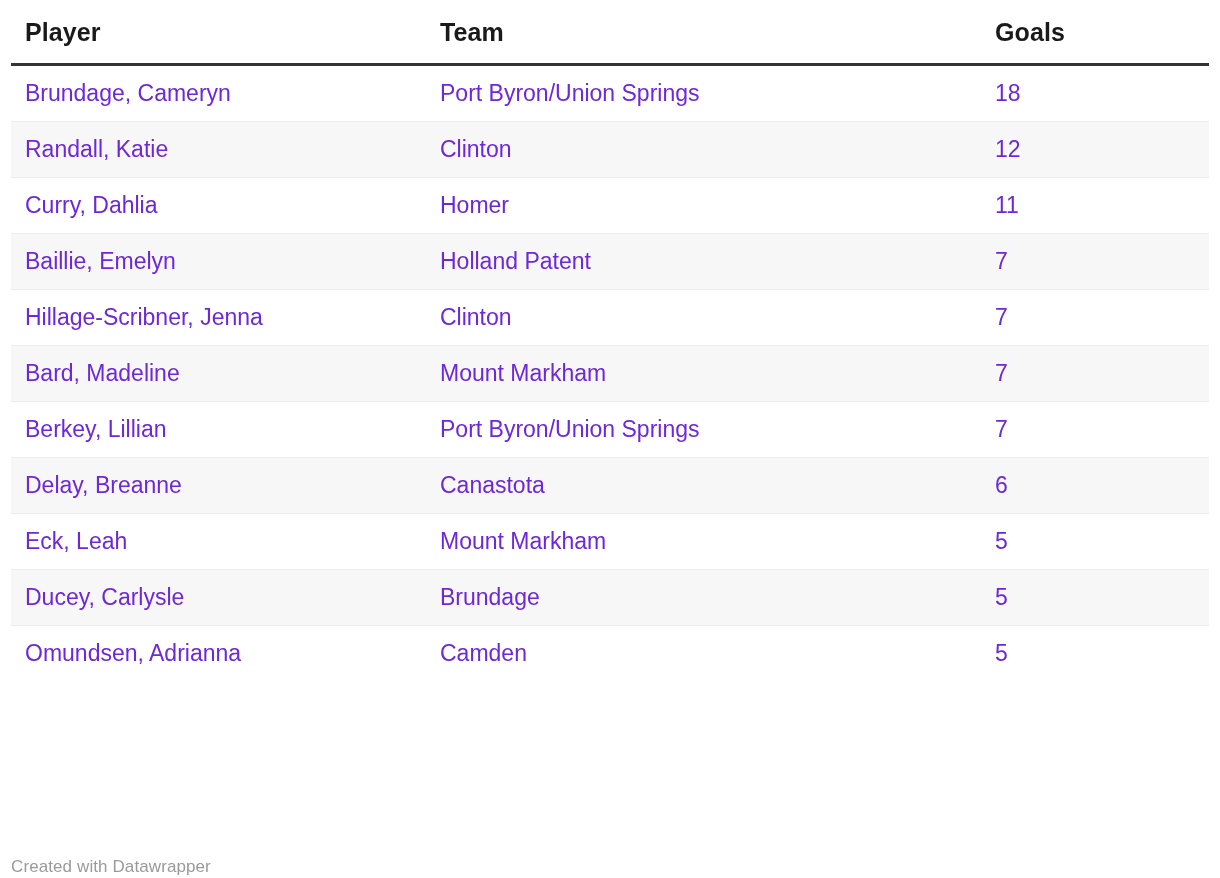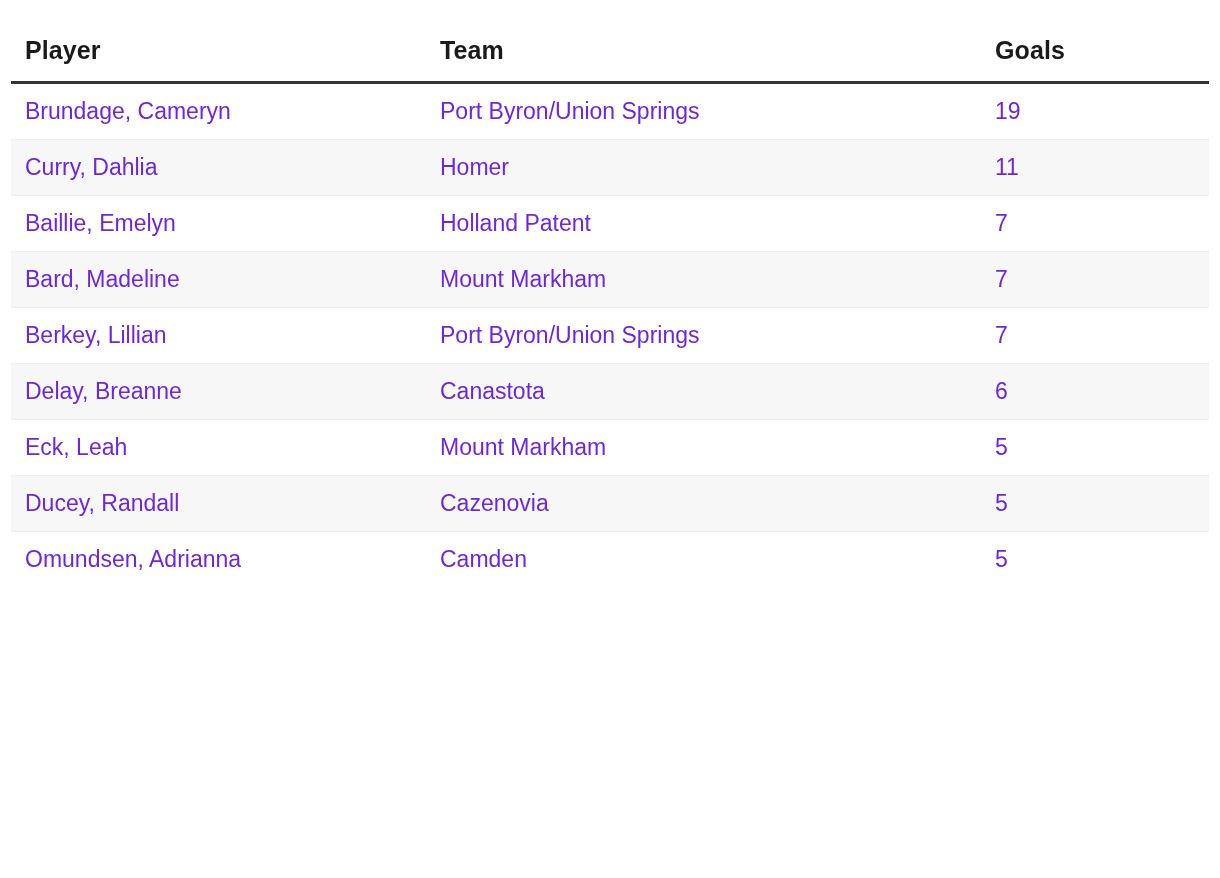--- a/index.html
+++ b/index.html
@@ -18,21 +18,21 @@
     position: relative;
     width: 1220px;
     height: 878px;
     box-sizing: border-box;
     padding: 0 11px;
   }
   table.data-table {
     width: 100%;
     border-collapse: collapse;
     table-layout: fixed;
-    margin-top: 30px;
+    margin-top: 12px;
   }
   table.data-table th {
     font-size: 25px;
     font-weight: bold;
     color: #1a1a1a;
     padding: 6px 14px 16px 14px;
     text-align: left;
     vertical-align: bottom;
     border-bottom: 3px solid #333333;
     letter-spacing: 0.1px;
@@ -85,30 +85,40 @@
       <tr>
         <th class="col-player">Player</th>
         <th class="col-team">Team</th>
         <th class="col-goals">Goals</th>
       </tr>
     </thead>
     <tbody>
       <tr>
         <td class="col-player">Brundage, Cameryn</td>
         <td class="col-team">Port Byron/Union Springs</td>
-        <td class="col-goals">19</td>
+        <td class="col-goals">18</td>
+      </tr>
+      <tr>
+        <td class="col-player">Randall, Katie</td>
+        <td class="col-team">Clinton</td>
+        <td class="col-goals">12</td>
       </tr>
       <tr>
         <td class="col-player">Curry, Dahlia</td>
         <td class="col-team">Homer</td>
         <td class="col-goals">11</td>
       </tr>
       <tr>
         <td class="col-player">Baillie, Emelyn</td>
         <td class="col-team">Holland Patent</td>
+        <td class="col-goals">7</td>
+      </tr>
+      <tr>
+        <td class="col-player">Hillage-Scribner, Jenna</td>
+        <td class="col-team">Clinton</td>
         <td class="col-goals">7</td>
       </tr>
       <tr>
         <td class="col-player">Bard, Madeline</td>
         <td class="col-team">Mount Markham</td>
         <td class="col-goals">7</td>
       </tr>
       <tr>
         <td class="col-player">Berkey, Lillian</td>
         <td class="col-team">Port Byron/Union Springs</td>
@@ -118,22 +128,22 @@
         <td class="col-player">Delay, Breanne</td>
         <td class="col-team">Canastota</td>
         <td class="col-goals">6</td>
       </tr>
       <tr>
         <td class="col-player">Eck, Leah</td>
         <td class="col-team">Mount Markham</td>
         <td class="col-goals">5</td>
       </tr>
       <tr>
-        <td class="col-player">Ducey, Randall</td>
-        <td class="col-team">Cazenovia</td>
+        <td class="col-player">Ducey, Carlysle</td>
+        <td class="col-team">Brundage</td>
         <td class="col-goals">5</td>
       </tr>
       <tr>
         <td class="col-player">Omundsen, Adrianna</td>
         <td class="col-team">Camden</td>
         <td class="col-goals">5</td>
       </tr>
     </tbody>
   </table>
 

